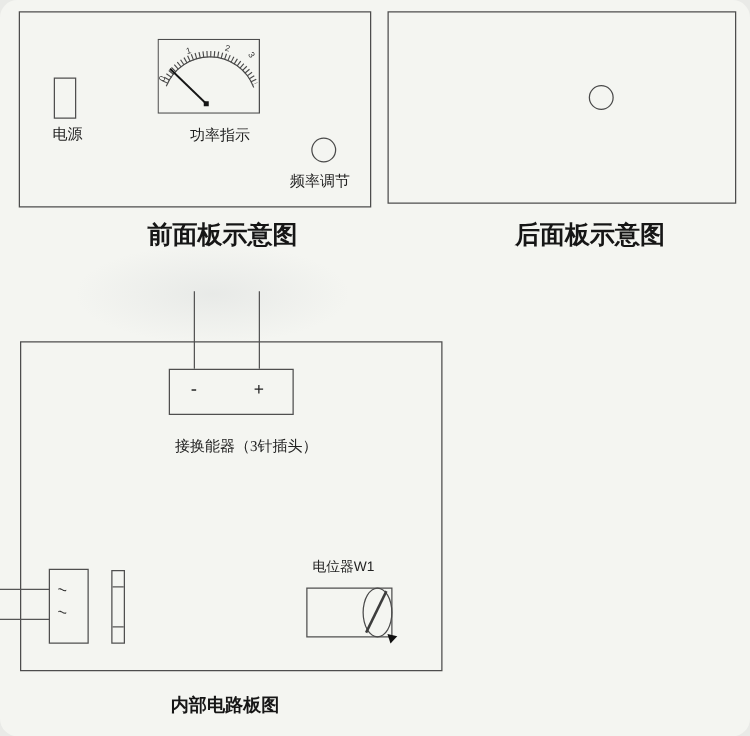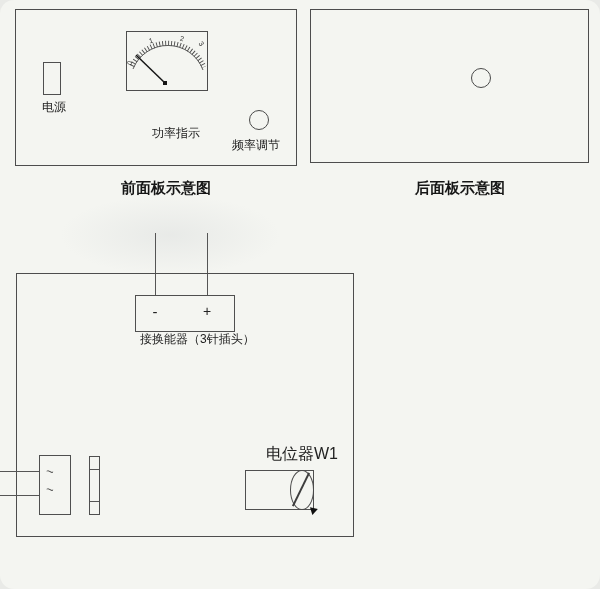--- a/index.html
+++ b/index.html
@@ -15,60 +15,60 @@
   }
   .box{
     position:absolute; border:1px solid #4d4d4d; background:transparent;
   }
   .lbl{
     position:absolute; color:#222; white-space:nowrap;
     font-size:12px; line-height:14px;
   }
   .caption{
     position:absolute; color:#161616; font-weight:bold;
-    font-size:15px; line-height:18px; text-align:center; white-space:nowrap;
+    font-size:20px; line-height:18px; text-align:center; white-space:nowrap;
   }
   .rect-el{ position:absolute; border:1px solid #4f4f4f; }
   .circle-el{ position:absolute; border:1px solid #4a4a4a; border-radius:50%; }
   .wire{ position:absolute; width:1px; background:#555; }
   .hwire{ position:absolute; height:1px; background:#555; }
   .meter-svg{ position:absolute; left:110px; top:21px; }
   
   #front-box{ left:15px; top:9px; width:280px; height:155px; }
   #power-switch{ left:27px; top:52px; width:16px; height:31px; }
   #power-label{ left:26px; top:90px; }
-  #meter-label{ left:120px; top:91px; width:80px; text-align:center;margin-top:25px; }
+  #meter-label{ left:120px; top:91px; width:80px; text-align:center; }
   #freq-circle{ left:233px; top:100px; width:18px; height:18px; }
   #freq-label{ left:216px; top:128px; width:54px; }
   #front-caption{ left:118px; top:179px; width:96px; }
   
   #rear-box{ left:310px; top:9px; width:277px; height:152px; }
   #output-circle{ left:160px; top:58px; width:18px; height:18px; }
   #output-label{ left:125px; top:88px; }
   #rear-caption{ left:412px; top:179px; width:96px; }
   
   #board-box{ left:16px; top:273px; width:336px; height:262px; }
   #wire-left{ left:155px; top:233px; height:75px; }
   #wire-right{ left:207px; top:233px; height:77px; }
   #transducer-rect{ left:135px; top:295px; width:98px; height:35px; background:#f4f5f1; }
   #pin-minus{ left:147px; top:305px; width:16px; text-align:center; font-size:15px; }
   #pin-plus{ left:199px; top:304px; width:16px; text-align:center; font-size:14px; }
-  #transducer-label{ left:140px; top:332px; width:92px; text-align:center; }
+  #transducer-label{ left:140px; top:350px; width:92px; text-align:center;font-family:Liberation Serif, serif; }
   #powerconn-label{ left:28px; top:428px; }
   #powerconn-rect{ left:39px; top:455px; width:30px; height:58px; }
   #hwire-1{ left:0px; top:471px; width:40px; }
   #hwire-2{ left:0px; top:495px; width:40px; }
   .pin-mark{ position:absolute; font-size:13px; color:#333; transform:rotate(12deg); }
   #pin-mark-1{ left:46px; top:464px; }
   #pin-mark-2{ left:46px; top:482px; }
   #fuse-rect{ left:89px; top:456px; width:9px; height:57px; }
   .fuse-div{ position:absolute; left:0; width:100%; height:1px; background:#555; }
   #fuse-div-1{ top:12px; }
   #fuse-div-2{ top:44px; }
-  #pot-label{ left:266px; top:447px; font-size:16px; }
+  #pot-label{ left:250px; top:447px; font-size:11px; }
   #pot-rect{ left:245px; top:470px; width:67px; height:38px; }
   #pot-ellipse{ left:290px; top:470px; width:22px; height:38px; }
   #pot-slot{
     position:absolute; left:300px; top:471px; width:2px; height:37px;
     background:#3d3d3d; transform:rotate(26deg); transform-origin:center;
   }
   #pot-arrow{
     position:absolute; left:311px; top:506px; width:0; height:0;
     border-left:7px solid #101010; border-top:4px solid transparent;
     border-bottom:4px solid transparent; transform:rotate(-18deg);
@@ -130,14 +130,15 @@
     <div class="fuse-div" id="fuse-div-1"></div>
     <div class="fuse-div" id="fuse-div-2"></div>
   </div>
 
   <div class="lbl" id="pot-label">电位器W1</div>
   <div class="rect-el" id="pot-rect"></div>
   <div class="circle-el" id="pot-ellipse"></div>
   <div id="pot-slot"></div>
   <div id="pot-arrow"></div>
 
+  <div class="caption" id="board-caption">内部电路板图</div>
 
 </div>
 
 </body></html>

